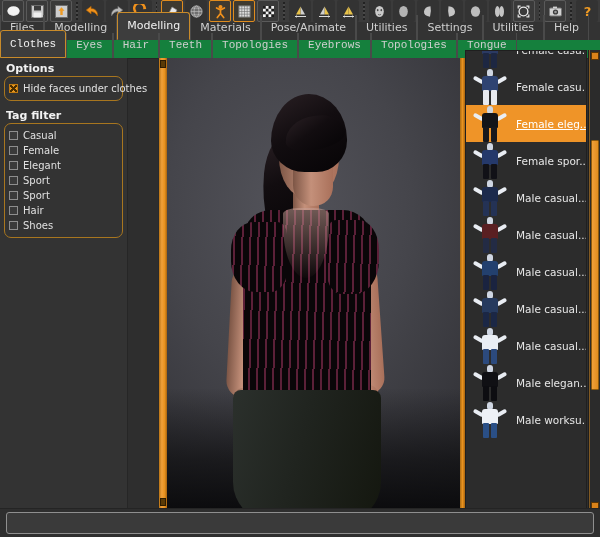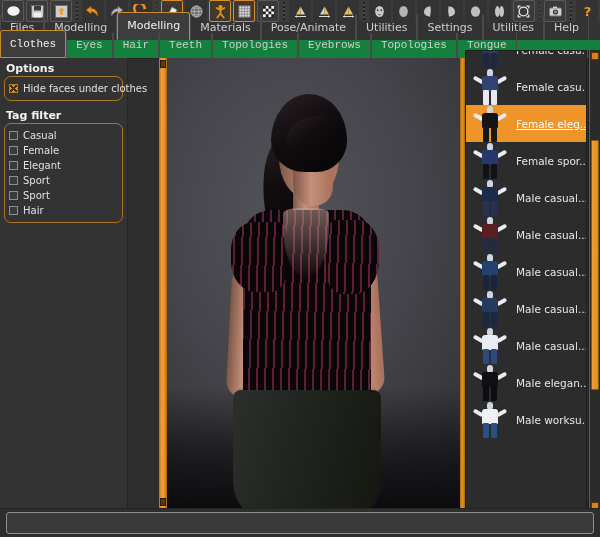--- a/index.html
+++ b/index.html
@@ -426,20 +426,24 @@
           <span class="chk"></span>
           <span class="chk-lbl">Sport</span>
         </div>
         <div class="chk-row">
           <span class="chk"></span>
           <span class="chk-lbl">Sport</span>
         </div>
         <div class="chk-row">
           <span class="chk"></span>
           <span class="chk-lbl">Hair</span>
+        </div>
+        <div class="chk-row">
+          <span class="chk"></span>
+          <span class="chk-lbl">Shoes</span>
         </div>
       </div>
     </div>
   </div>
 
   <div class="splitter left">
     <div class="split-grip top"></div>
     <div class="split-grip bot"></div>
   </div>
 

